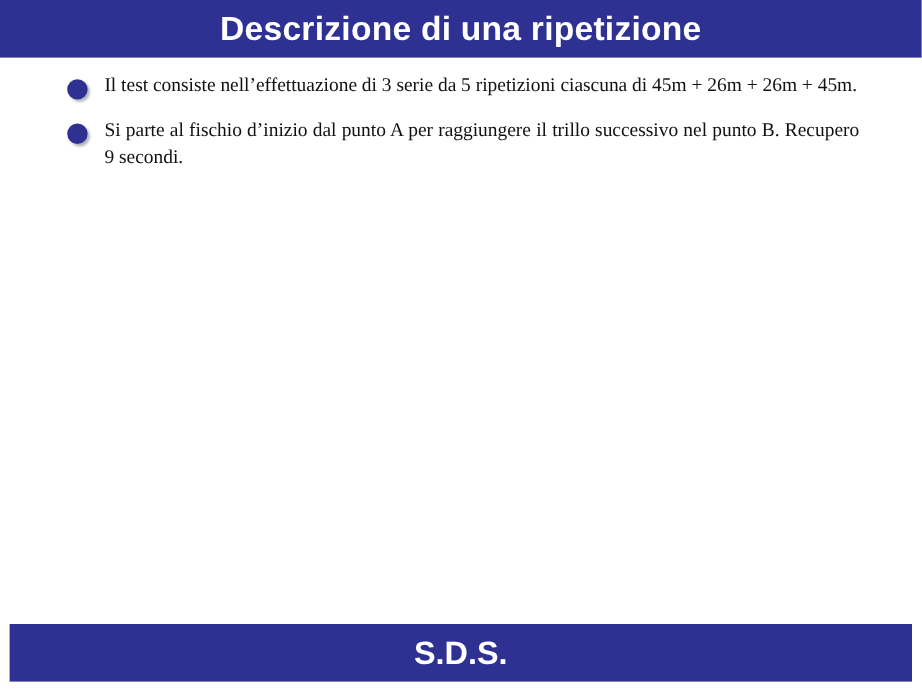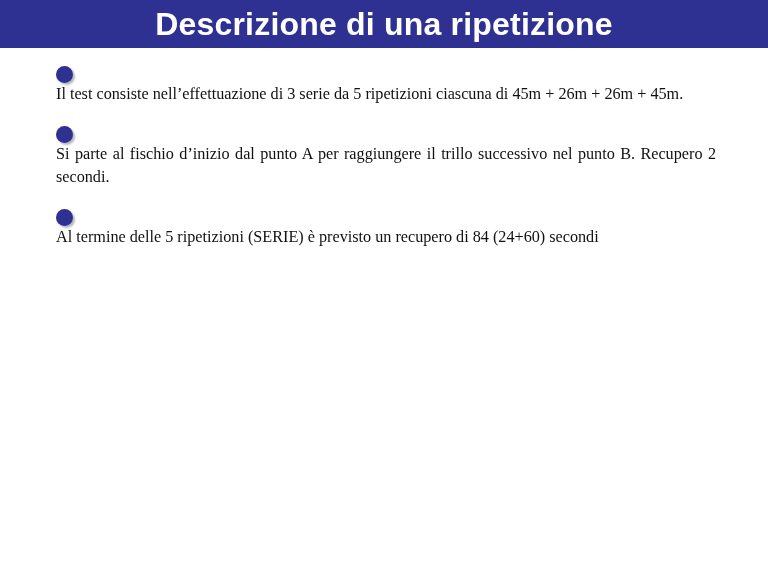--- a/index.html
+++ b/index.html
@@ -26,38 +26,37 @@
     left: 0;
     width: 768px;
     height: 48px;
     background: #2e3192;
     display: flex;
     align-items: center;
     justify-content: center;
   }
   .title-text {
     color: #ffffff;
-    font-size: 32px;
+    font-size: 28px;
     font-weight: bold;
     letter-spacing: 0.2px;
     font-family: "Liberation Sans", sans-serif;
     text-align: center;
     line-height: 1;
   }
   .body-area {
     position: absolute;
     top: 60px;
     left: 56px;
     width: 660px;
   }
   .bullet-row {
     display: flex;
     align-items: flex-start;
     margin-bottom: 14px;
-    flex-direction: column;
   }
   .bullet-dot {
     flex: 0 0 auto;
     width: 17px;
     height: 17px;
     border-radius: 50%;
     background: #2e3192;
     margin-top: 6px;
     margin-right: 14px;
     box-shadow: 2px 2px 2px rgba(120,120,140,0.55);
@@ -101,27 +100,26 @@
 
   <div class="body-area">
 
     <div class="bullet-row">
       <span class="bullet-dot"></span>
       <span class="bullet-text">Il test consiste nell’effettuazione di 3 serie da 5 ripetizioni ciascuna di 45m + 26m + 26m + 45m.</span>
     </div>
 
     <div class="bullet-row">
       <span class="bullet-dot"></span>
-      <span class="bullet-text">Si parte al fischio d’inizio dal punto A per raggiungere il trillo successivo nel punto B.  Recupero 2 secondi.</span>
+      <span class="bullet-text">Si parte al fischio d’inizio dal punto A per raggiungere il trillo successivo nel punto B.  Recupero 9 secondi.</span>
     </div>
 
 
 
 
-    <div class="bullet-row">
-      <span class="bullet-dot"></span>
-      <span class="bullet-text">Al termine delle 5 ripetizioni (SERIE) è previsto un recupero di 84 (24+60) secondi</span>
-    </div>
 
   </div>
 
+  <div class="footer-bar">
+    <div class="footer-text">S.D.S.</div>
+  </div>
 
 </div>
 
 </body></html>

